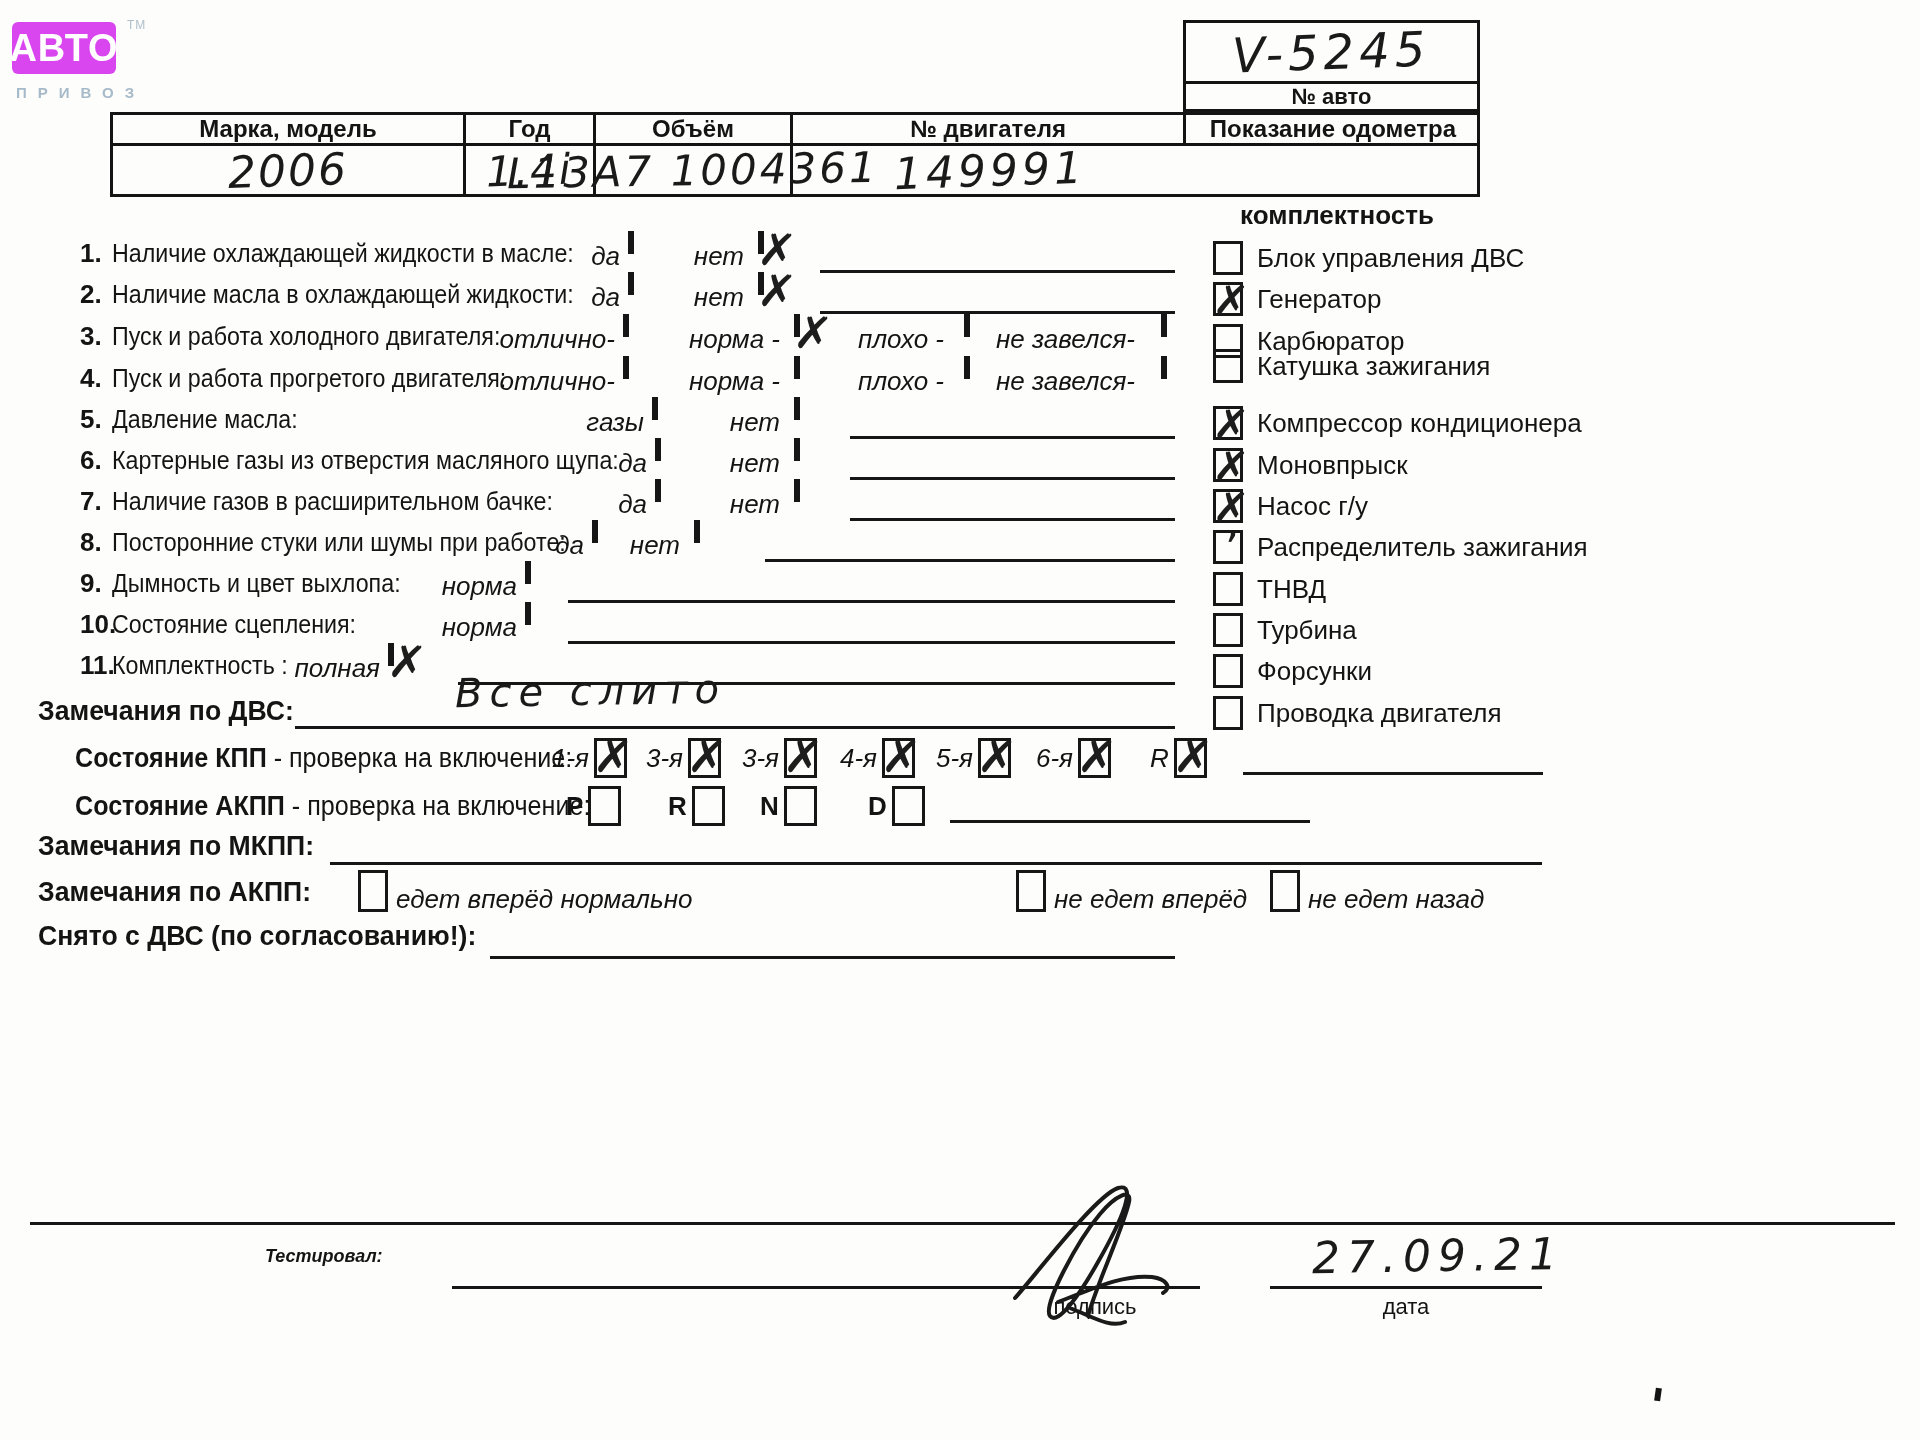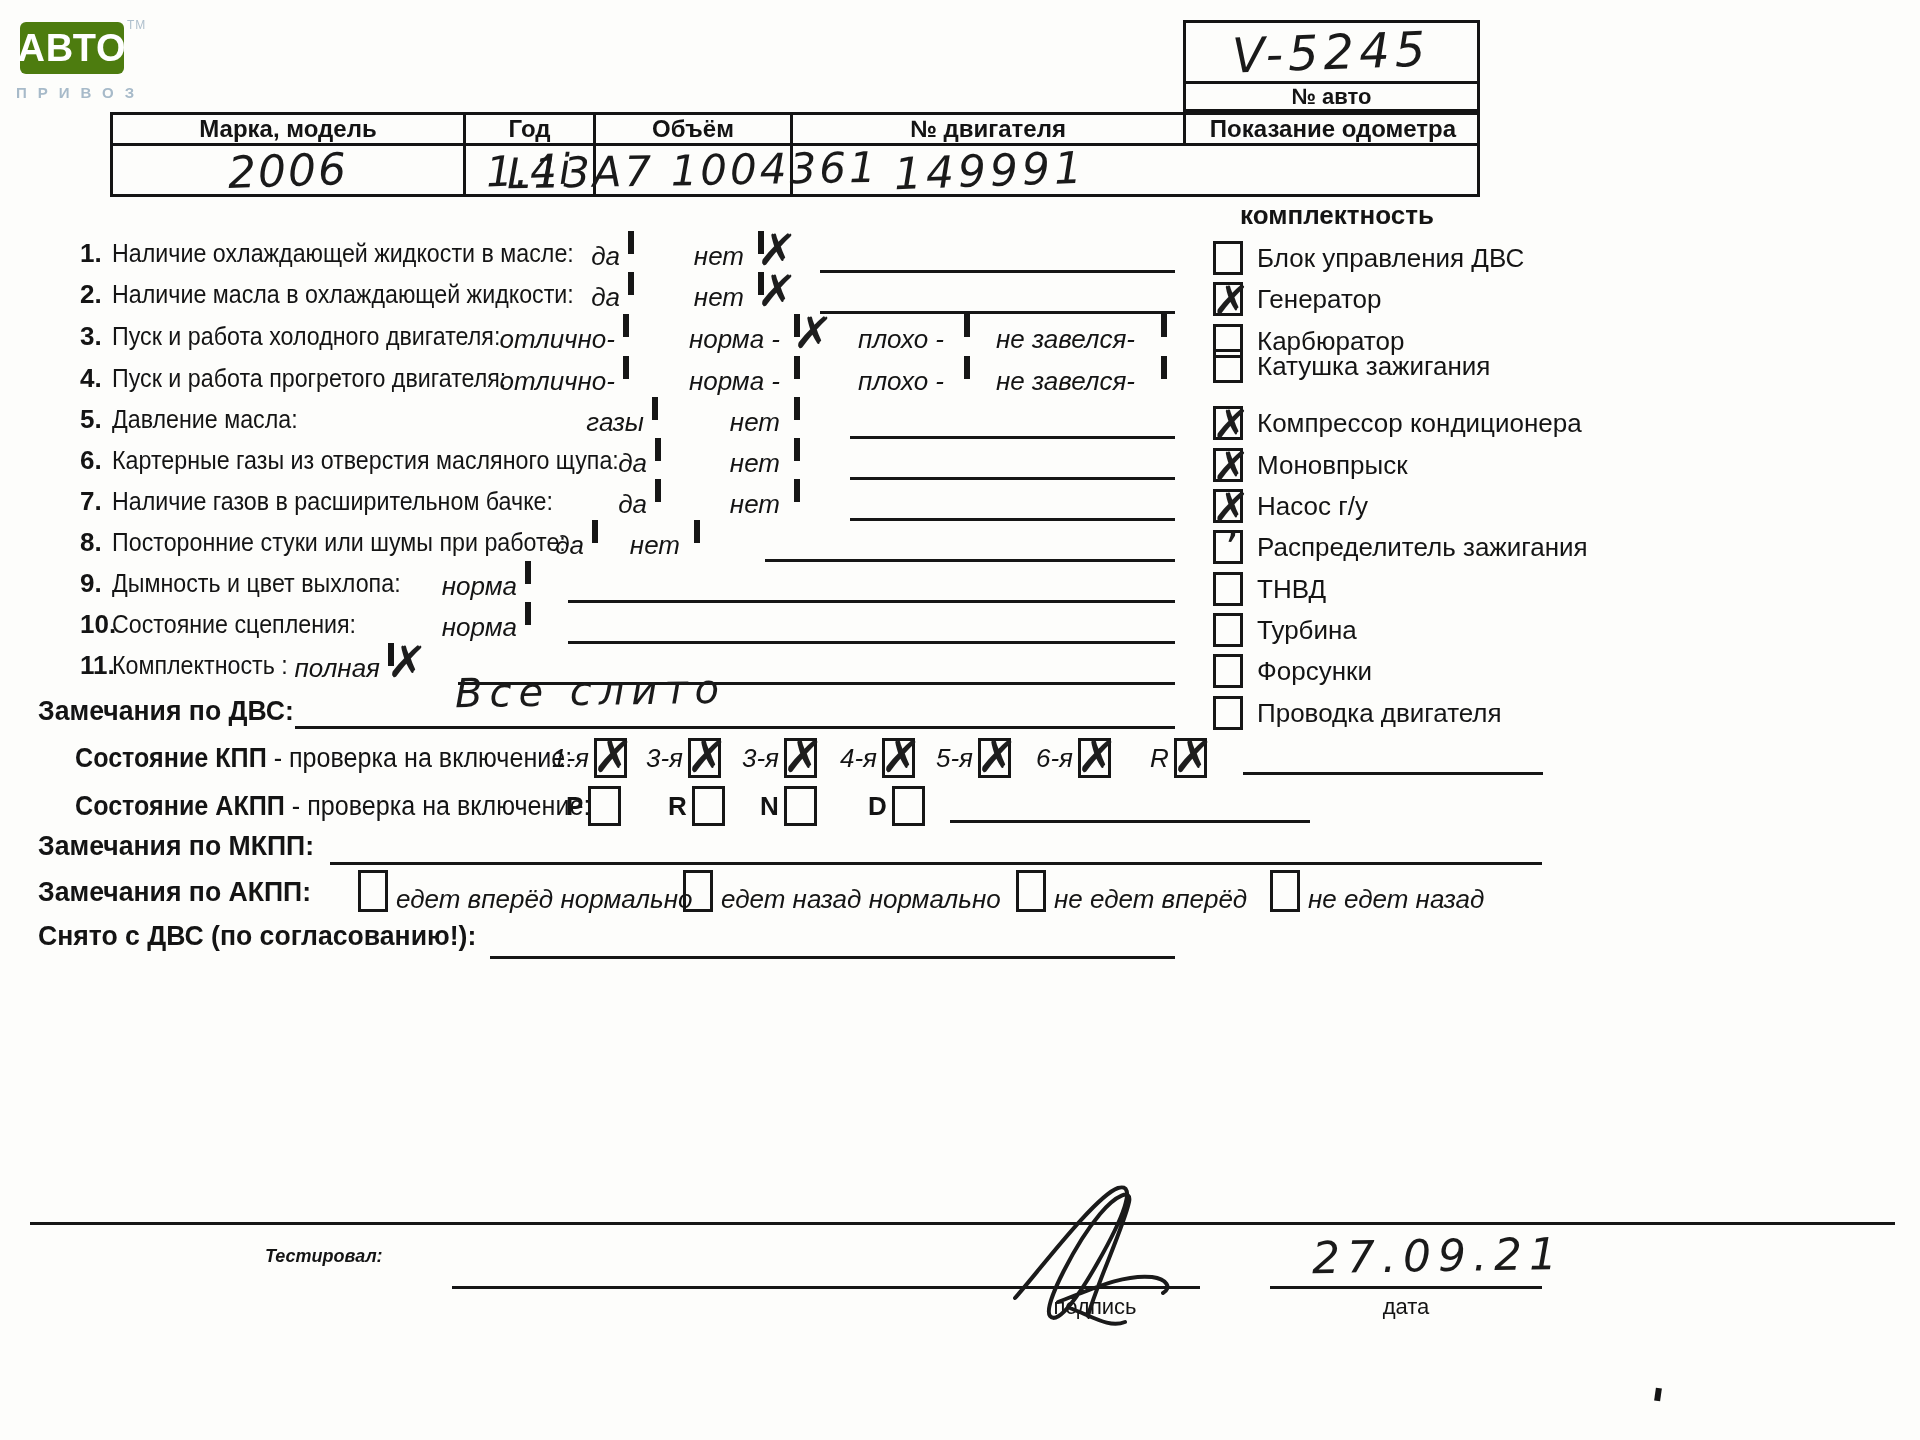--- a/index.html
+++ b/index.html
@@ -3,22 +3,22 @@
 <meta charset="utf-8">
 <style>
   * { box-sizing: border-box; margin: 0; padding: 0; }
   html,body { background:#e8e8e6; }
   .page {
     position: relative; width: 1920px; height: 1440px; margin: 0 auto;
     background: #fdfdfb; color:#141414; overflow: hidden;
     font-family: "Liberation Sans", sans-serif;
   }
   
-  .logo-block { position:absolute; left:20px; top:22px; width:104px; height:52px;
-    background:#4d7c0f; border-radius:6px; display:flex; align-items:center; justify-content:center; }
+  .logo-block { position:absolute; left:12px; top:22px; width:104px; height:52px;
+    background:#d946ef; border-radius:6px; display:flex; align-items:center; justify-content:center; }
   .logo-brand { color:#ffffff; font-weight:bold; font-size:38px; letter-spacing:1px; }
   .logo-tm { position:absolute; left:127px; top:18px; font-size:12px; color:#aebfcc; letter-spacing:1px; }
   .logo-sub { position:absolute; left:16px; top:84px; font-size:15px; font-weight:bold;
     color:#a7bac9; letter-spacing:11px; }
   
   .title { position:absolute; left:330px; top:44px; font-size:35px; font-weight:bold; letter-spacing:0px; }
   
   .ab { position:absolute; left:1183px; top:20px; width:297px; height:92px; border:3px solid #141414; }
   .ab-val { height:58px; display:flex; align-items:center; justify-content:center; }
   .ab-lbl { border-top:3px solid #141414; height:28px; display:flex; align-items:center; justify-content:center;
@@ -384,26 +384,20 @@
   <span class="blank" style="position:absolute;left:330px;width:1212px;top:862px"></span>
 
   <div class="abs-row" style="top:872px">
     <span class="bold-lbl" style="left:38px;top:4px">Замечания по АКПП:</span>
     <span class="ak" style="left:358px">
         <span class="cb">
           <span class="mark"></span>
         </span>
         <span class="aklbl">едет вперёд нормально</span>
       </span>
-    <span class="ak" style="left:683px">
-        <span class="cb">
-          <span class="mark"></span>
-        </span>
-        <span class="aklbl">едет назад нормально</span>
-      </span>
     <span class="ak" style="left:1016px">
         <span class="cb">
           <span class="mark"></span>
         </span>
         <span class="aklbl">не едет вперёд</span>
       </span>
     <span class="ak" style="left:1270px">
         <span class="cb">
           <span class="mark"></span>
         </span>

